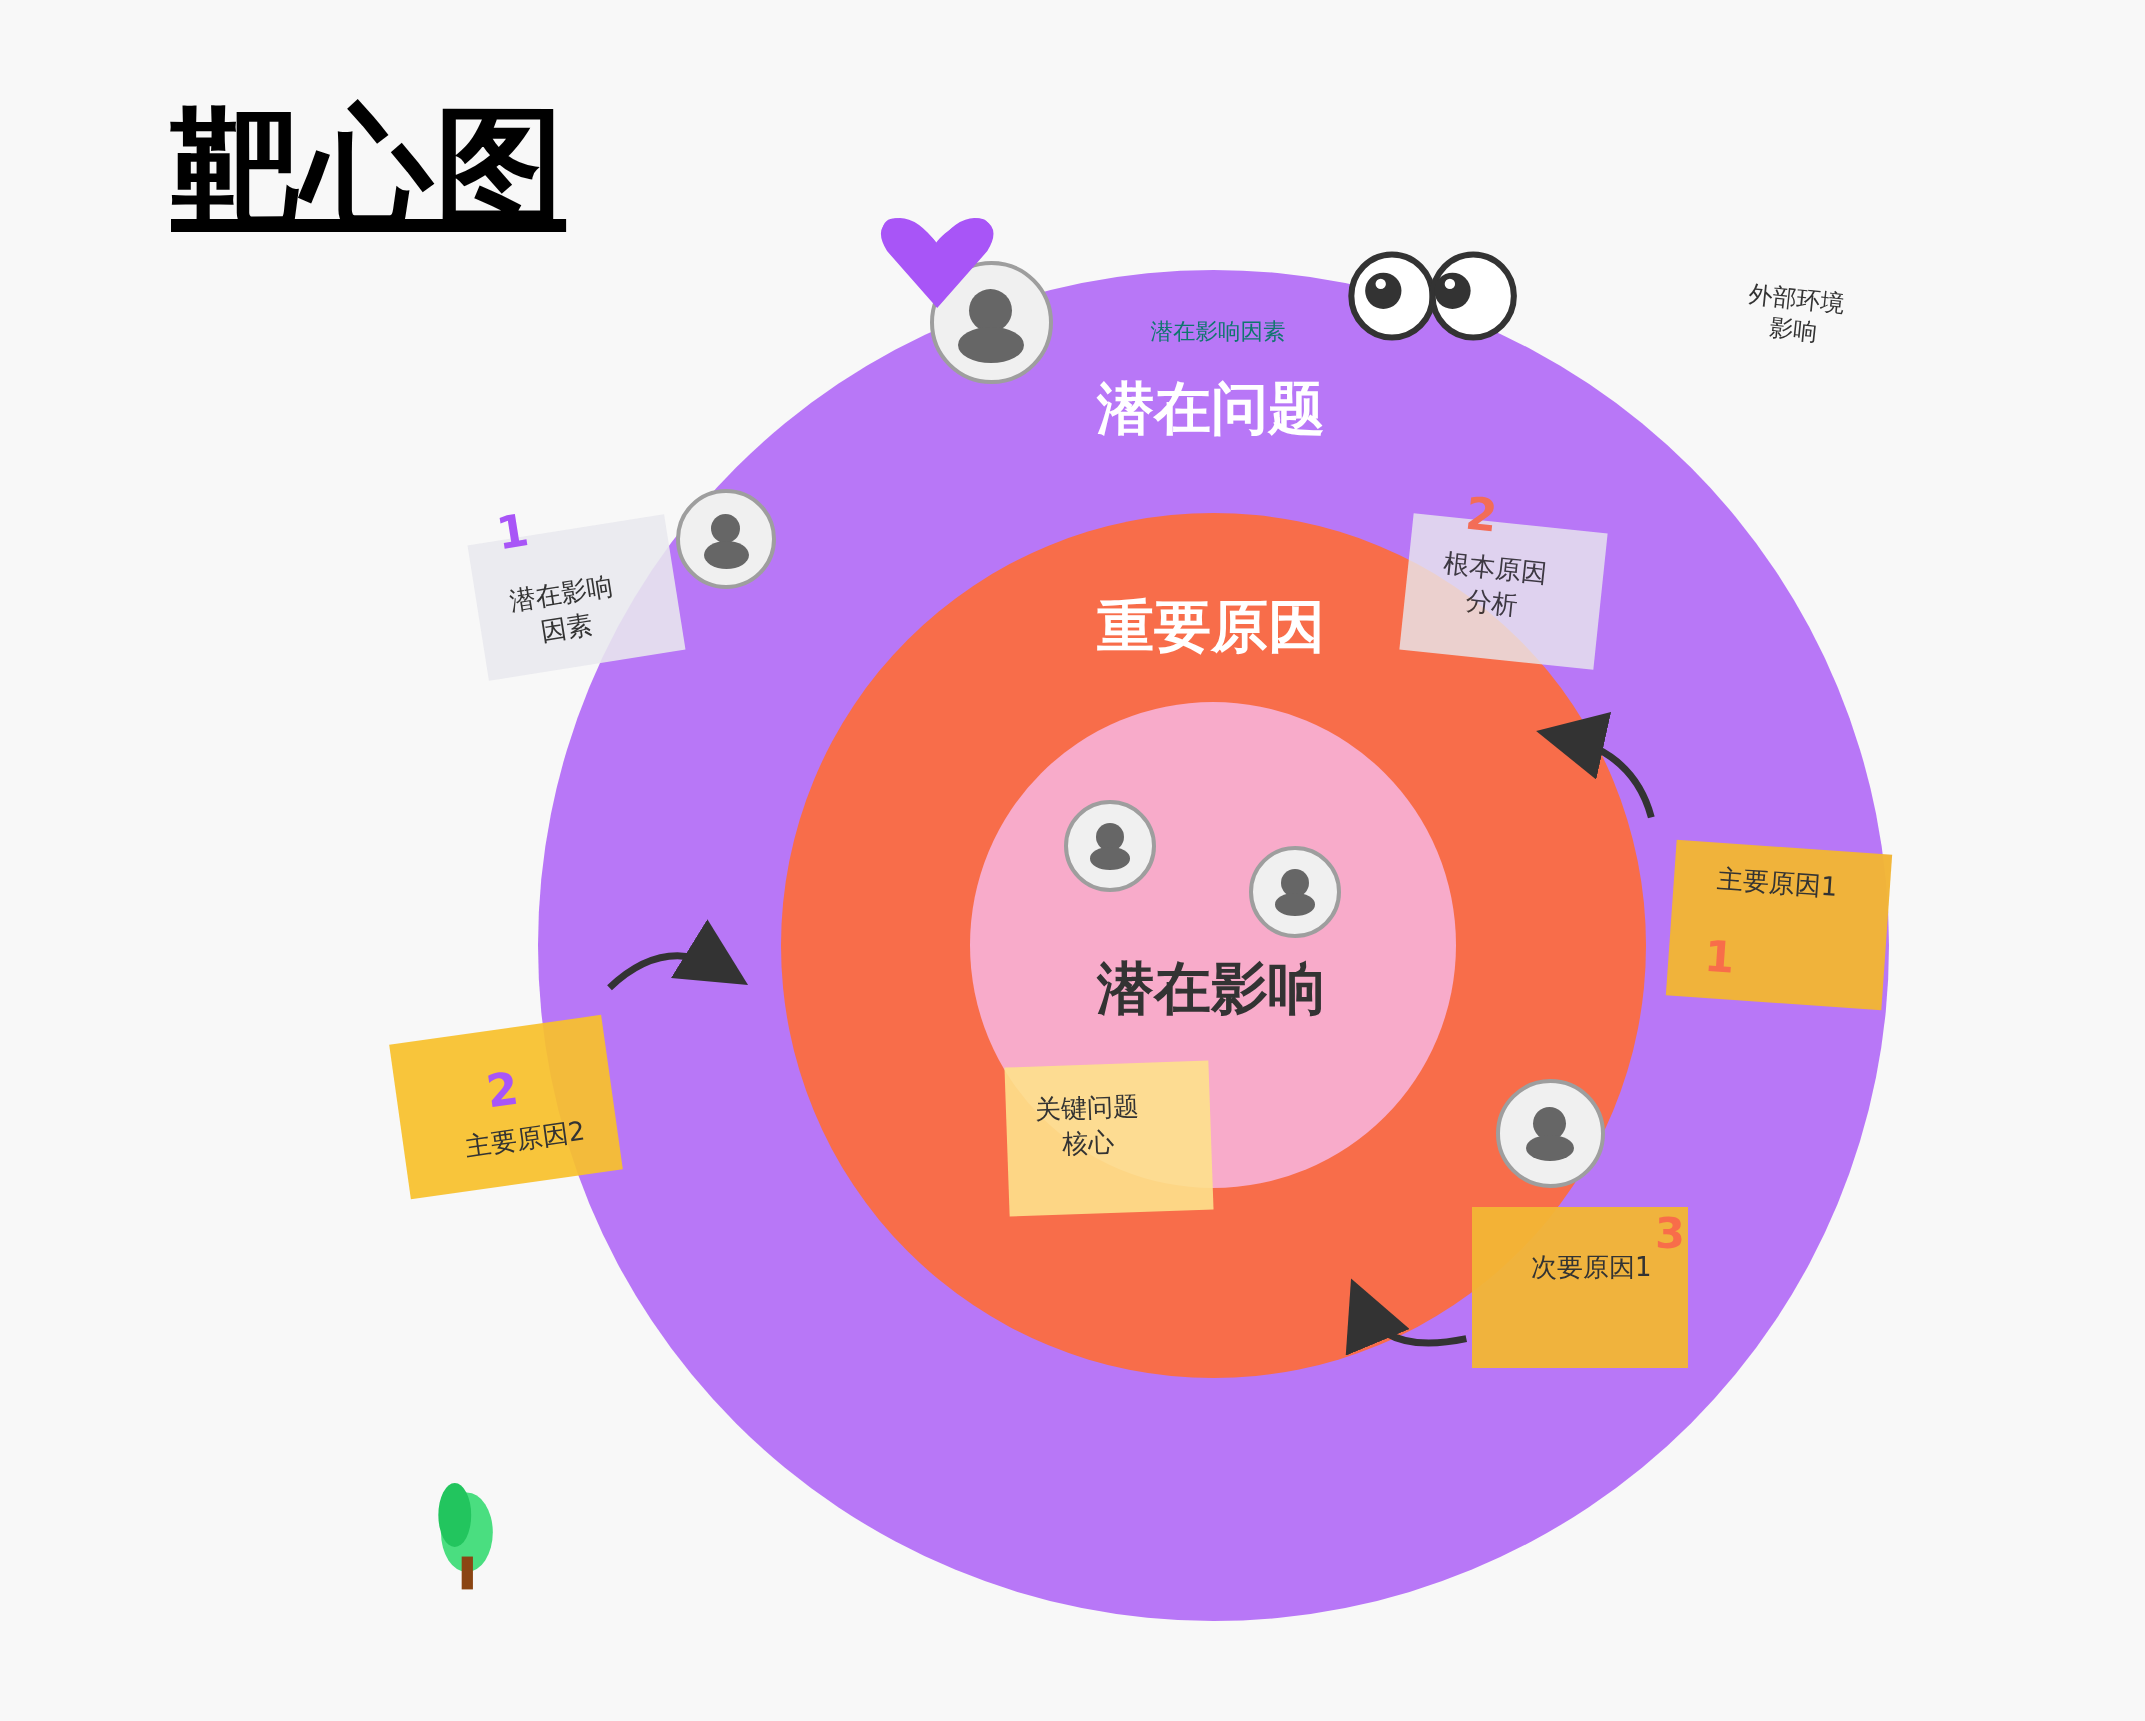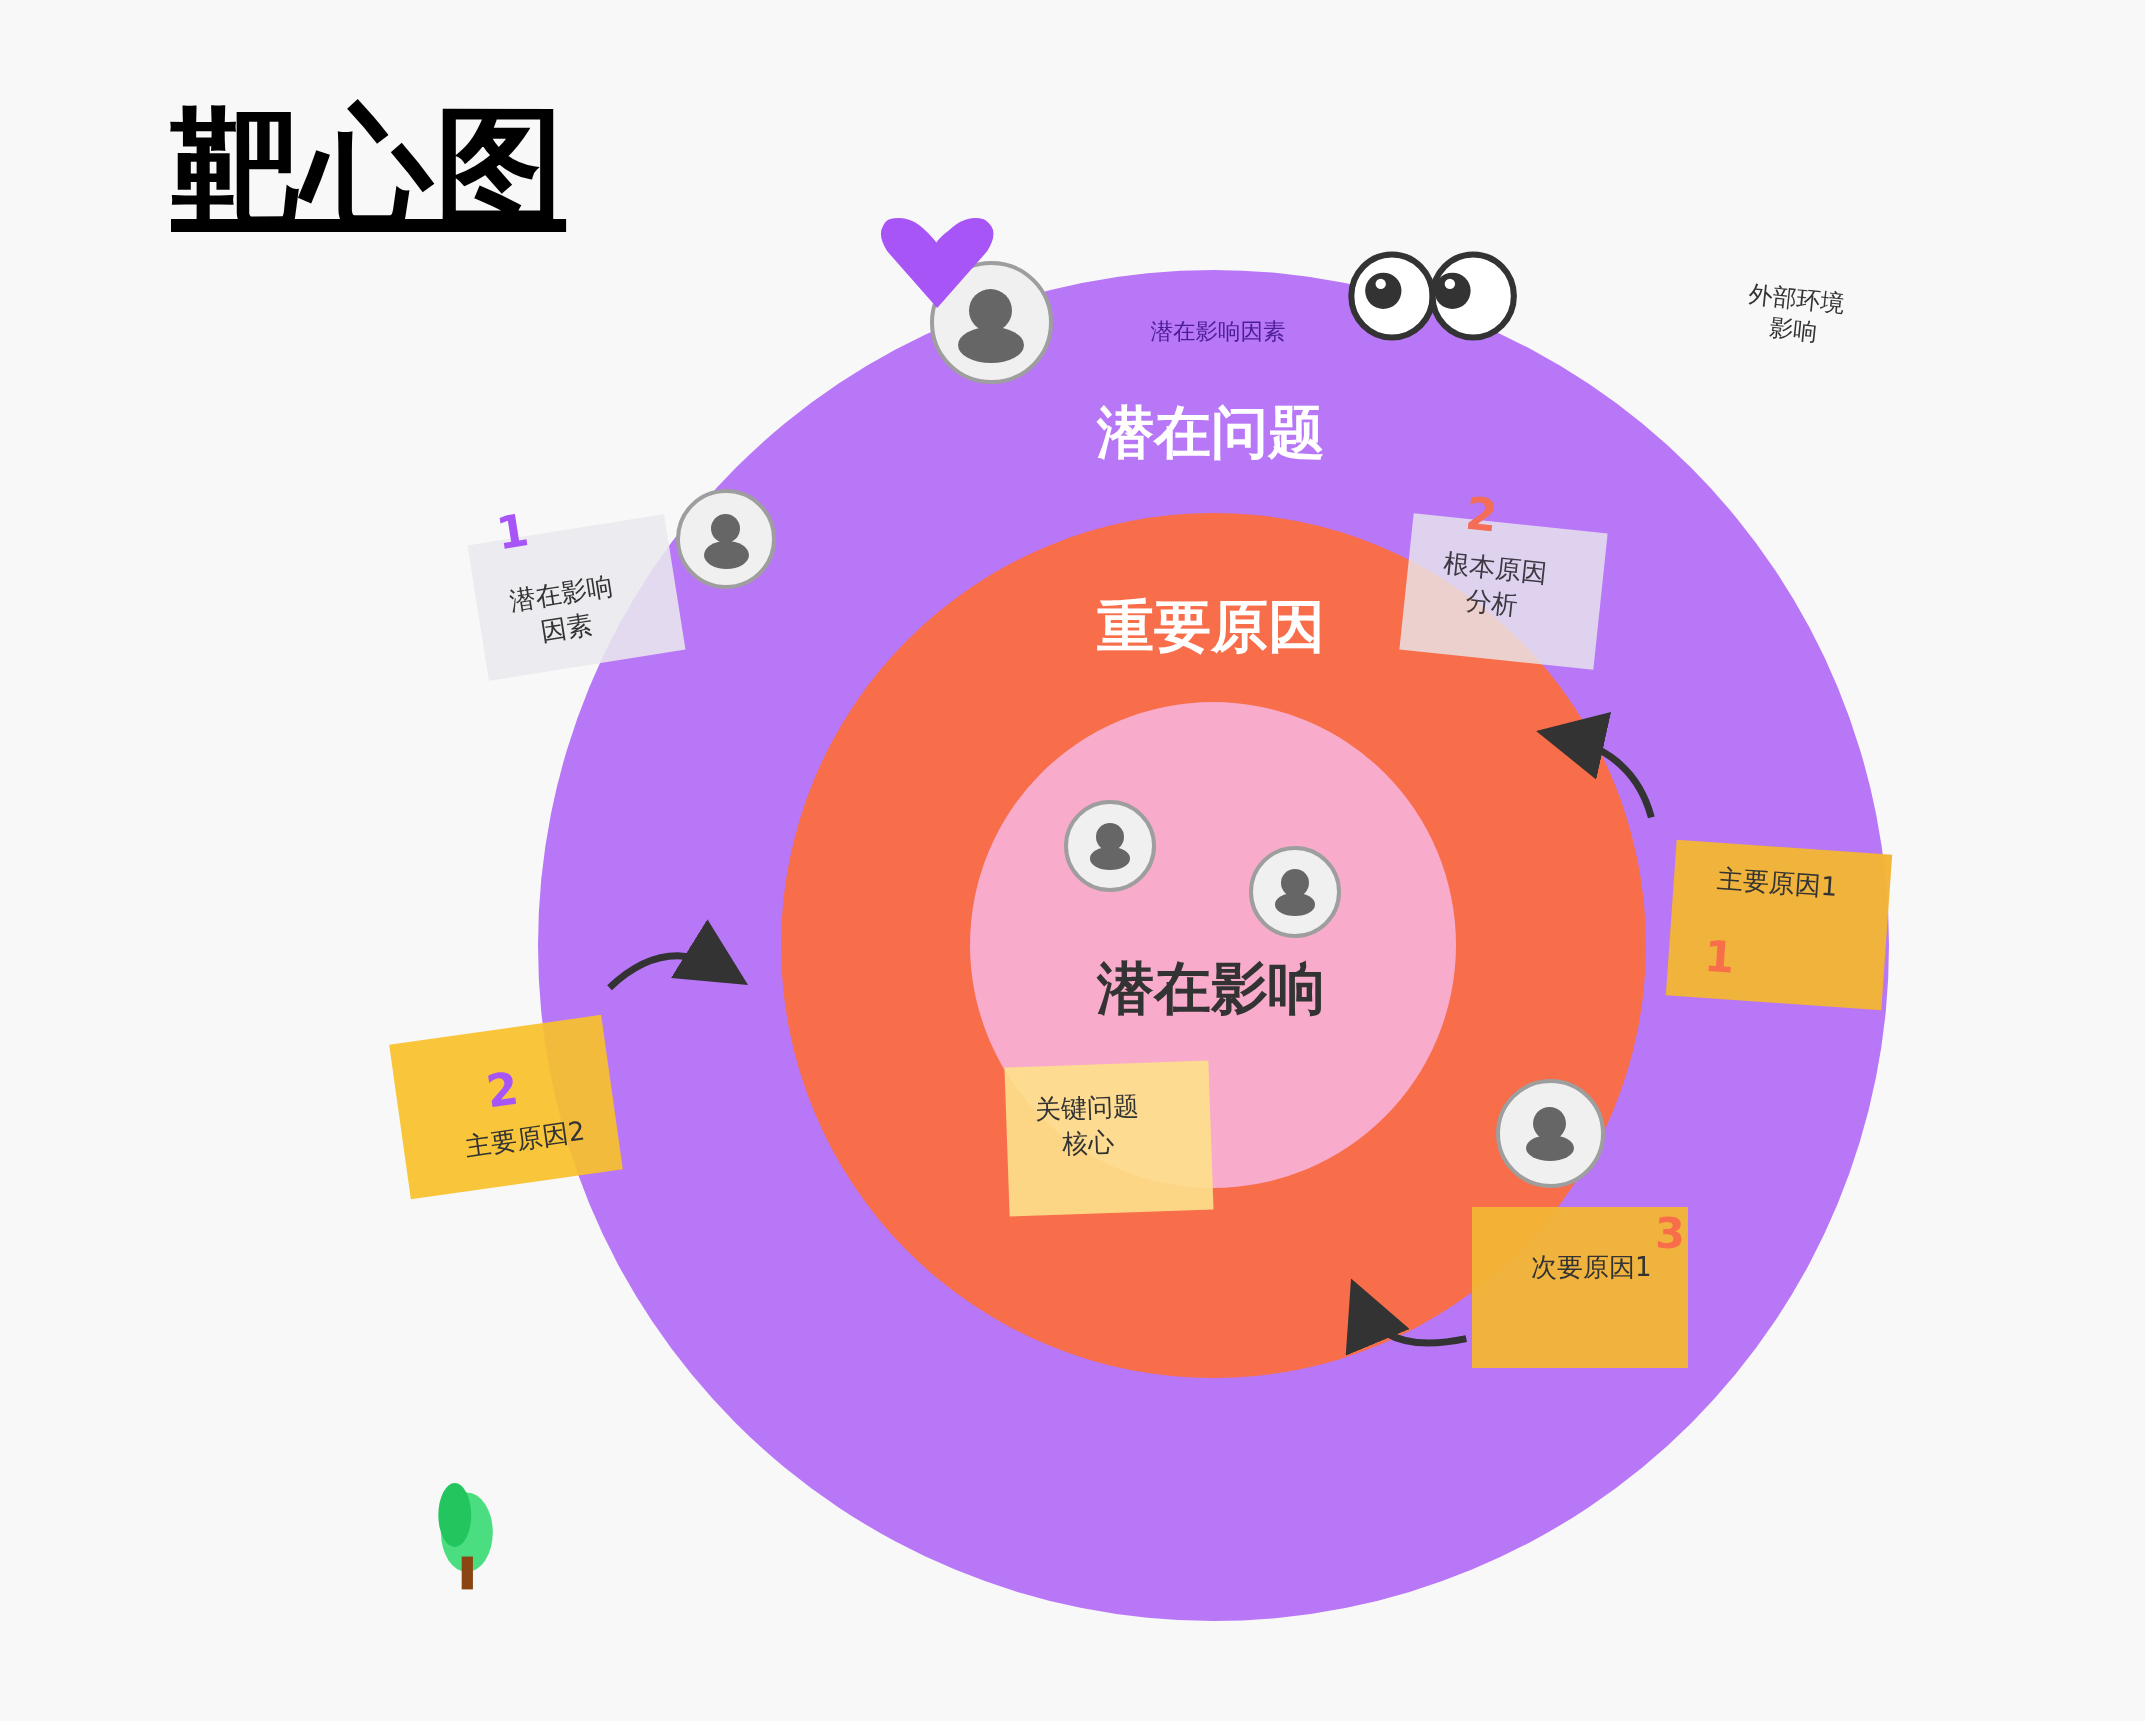--- a/index.html
+++ b/index.html
@@ -14,22 +14,22 @@
     left: 171px; top: 102px;
     font-size: 130px; font-weight: bold; color: #000;
     letter-spacing: 1.7px; line-height: 1; text-decoration: underline;
   }
   .ring { position: absolute; border-radius: 50%; }
   .ring-outer { left: 538px; top: 270px; width: 1351px; height: 1351px; background: #b877f7; }
   .ring-mid { left: 781px; top: 513px; width: 865px; height: 865px; background: #f86d4a; }
   .ring-inner { left: 970px; top: 702px; width: 486px; height: 486px; background: #f8abca; }
 
   .ring-label { position: absolute; font-weight: bold; white-space: nowrap; transform: translateX(-50%); line-height: 1; }
-  .lbl-outer { left: 1211px; top: 380px; font-size: 57px; color: #ffffff; margin-top: 24px; }
-  .lbl-outer-sub { left: 1218px; top: 320px; font-size: 22.5px; color: #4c1d95; font-weight: normal; }
+  .lbl-outer { left: 1211px; top: 380px; font-size: 57px; color: #ffffff; }
+  .lbl-outer-sub { left: 1218px; top: 320px; font-size: 22.5px; color: #0f766e; font-weight: normal; }
   .lbl-mid { left: 1211px; top: 598px; font-size: 57px; color: #ffffff; }
   .lbl-inner { left: 1211px; top: 960px; font-size: 57px; color: #333333; }
 
   .note {
     position: absolute;
     font-size: 26px; color: #333;
     text-align: center; line-height: 1.35;
     box-sizing: border-box;
   }
   .note .num { position: absolute; font-weight: bold; font-size: 45px; line-height: 1; }

